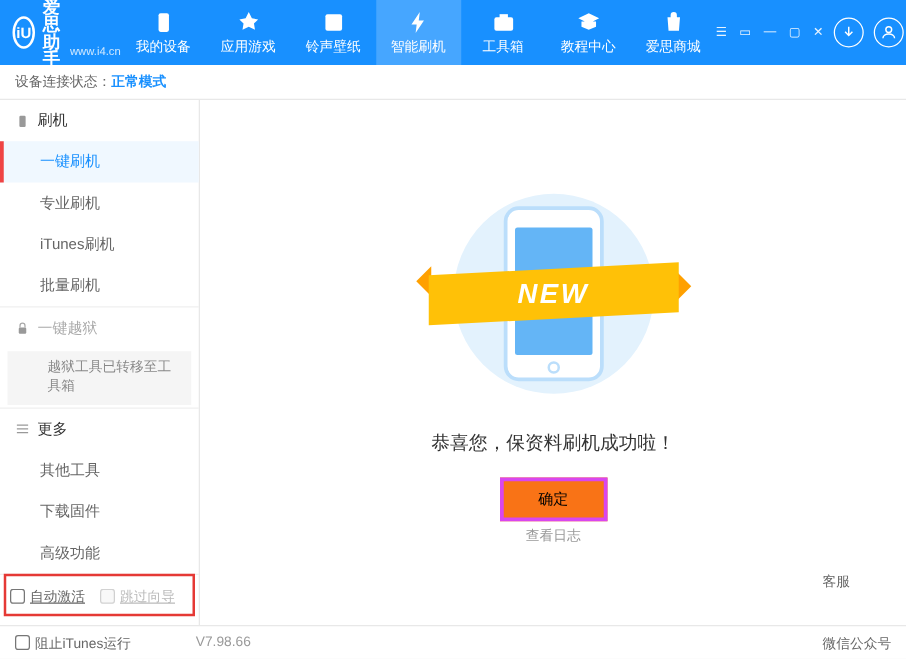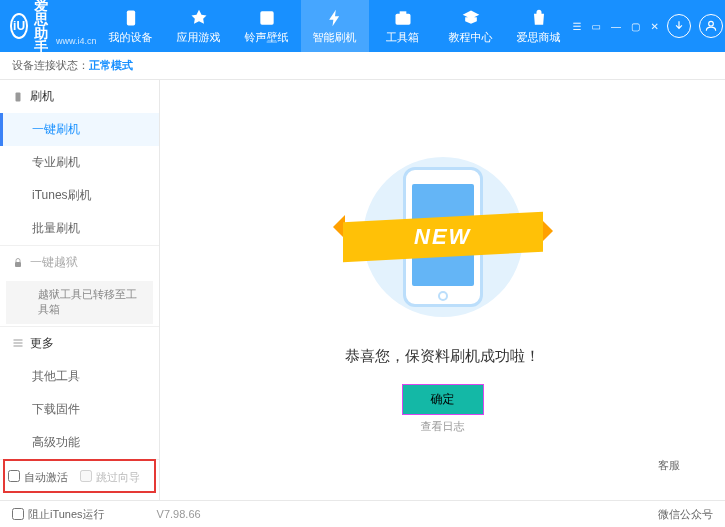--- a/index.html
+++ b/index.html
@@ -26,44 +26,44 @@
     .status-bar { height: 28px; background: #fff; border-bottom: 1px solid #e8e8e8; display: flex; align-items: center; padding: 0 12px; font-size: 11px; color: #666; }
     .status-value { color: #1890ff; font-weight: bold; }
     
     .content { display: flex; height: 420px; background: #fff; }
     
     .sidebar { width: 160px; border-right: 1px solid #e8e8e8; overflow-y: auto; font-size: 12px; position: relative; }
     .side-section { border-bottom: 1px solid #f0f0f0; }
     .side-header { padding: 8px 12px; display: flex; align-items: center; gap: 6px; color: #333; cursor: pointer; }
     .side-header svg { width: 12px; height: 12px; fill: #999; }
     .side-item { padding: 8px 12px 8px 32px; color: #666; cursor: pointer; }
-    .side-item.active { color: #1890ff; border-left: 3px solid #3b82f6; background: #f0f8ff; padding-left: 29px; }
+    .side-item.active { color: #1890ff; border-left: 3px solid #ef4444; background: #f0f8ff; padding-left: 29px; }
     .side-sub { padding: 6px 12px 6px 32px; background: #f5f5f5; color: #888; font-size: 11px; line-height: 1.4; margin: 2px 6px; }
     
     .checkbox-row { padding: 10px 8px; display: flex; gap: 12px; font-size: 11px; color: #666; }
-    .checkbox-row label { display: flex; align-items: flex-start; gap: 4px; }
+    .checkbox-row label { display: flex; align-items: center; gap: 4px; text-decoration: underline; }
     .checkbox-row input { width: 12px; height: 12px; }
     .red-box { position: absolute; left: 3px; right: 3px; height: 34px; border: 2px solid #e53935; pointer-events: none; }
     
     .device-info { padding: 6px 10px; font-size: 11px; }
     
     .main-area { flex: 1; display: flex; flex-direction: column; align-items: center; justify-content: center; padding: 20px; }
     .phone-illustration { position: relative; width: 180px; height: 180px; margin-bottom: 20px; }
     .bg-circle { position: absolute; width: 160px; height: 160px; border-radius: 50%; background: #e3f2fd; left: 10px; top: 10px; }
     .phone-body { position: absolute; width: 80px; height: 140px; background: #fff; border: 3px solid #bbdefb; border-radius: 12px; left: 50px; top: 20px; }
     .phone-screen { position: absolute; left: 6px; right: 6px; top: 14px; bottom: 18px; background: #64b5f6; border-radius: 2px; }
     .phone-home { position: absolute; width: 10px; height: 10px; border: 2px solid #bbdefb; border-radius: 50%; bottom: 3px; left: 50%; transform: translateX(-50%); }
     .new-banner { position: absolute; left: -10px; right: -10px; top: 70px; height: 40px; background: #ffc107; transform: skewY(-3deg); display: flex; align-items: center; justify-content: center; }
     .new-text { color: #fff; font-weight: bold; font-size: 22px; font-style: italic; transform: skewY(3deg); letter-spacing: 2px; }
     .ribbon-end { position: absolute; width: 0; height: 0; border-style: solid; }
     .ribbon-left { left: -20px; top: 68px; border-width: 12px 12px 12px 0; border-color: transparent #ffa000 transparent transparent; }
     .ribbon-right { right: -20px; top: 72px; border-width: 12px 0 12px 12px; border-color: transparent transparent transparent #ffa000; }
     
     .success-msg { font-size: 15px; color: #333; margin-bottom: 18px; }
-    .confirm-btn { padding: 6px 28px; border: 1px solid #d946ef; background: #14b8a6; font-size: 12px; cursor: pointer; margin-bottom: 4px; }
+    .confirm-btn { padding: 6px 28px; border: 3px solid #d946ef; background: #f97316; font-size: 12px; cursor: pointer; margin-bottom: 4px; }
     .log-link { font-size: 11px; color: #999; cursor: pointer; }
     
     .footer { height: 27px; background: #fff; border-top: 1px solid #e8e8e8; display: flex; align-items: center; padding: 0 12px; font-size: 11px; color: #666; }
     .footer label { display: flex; align-items: center; gap: 4px; }
     .footer input { width: 12px; height: 12px; }
     .footer-right { margin-left: auto; display: flex; gap: 34px; flex-direction: column; }
     .footer-right span { cursor: pointer; }
     .version { margin-left: 52px; color: #999; }
   </style>
 </head>

